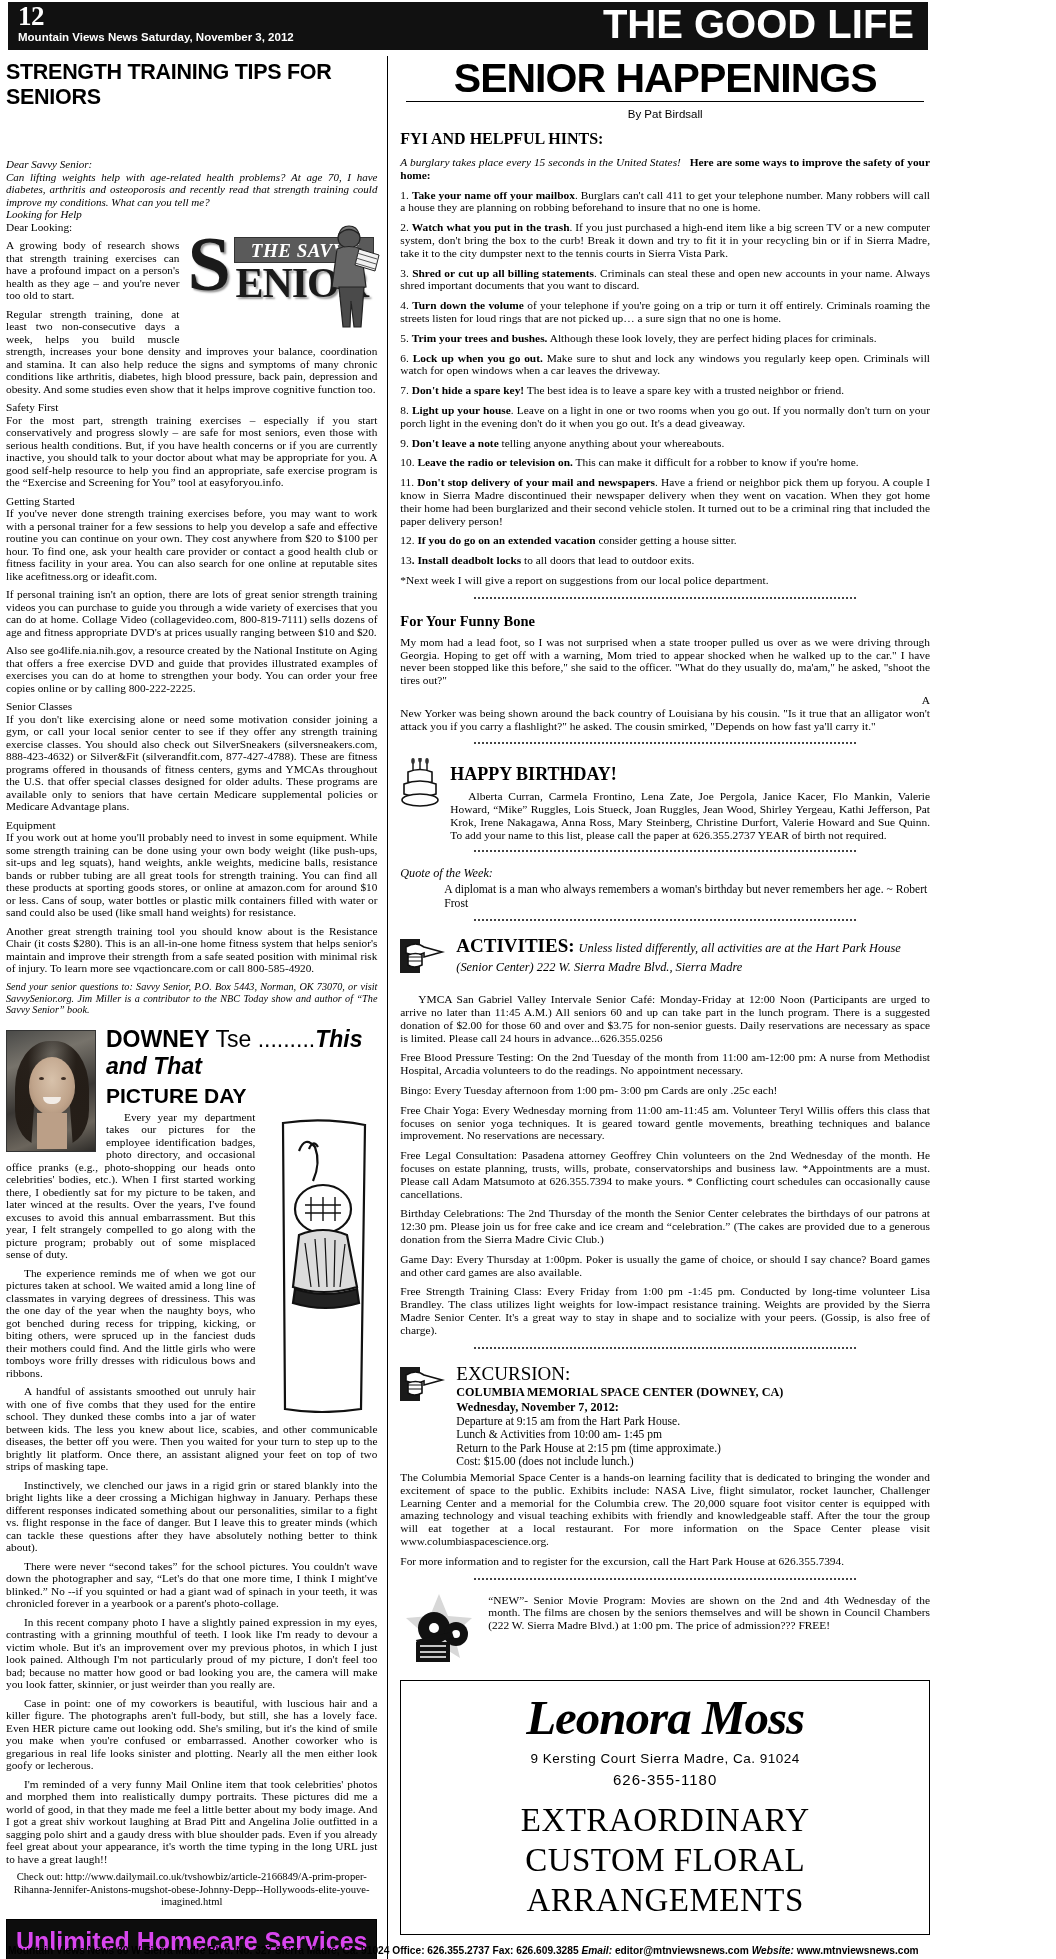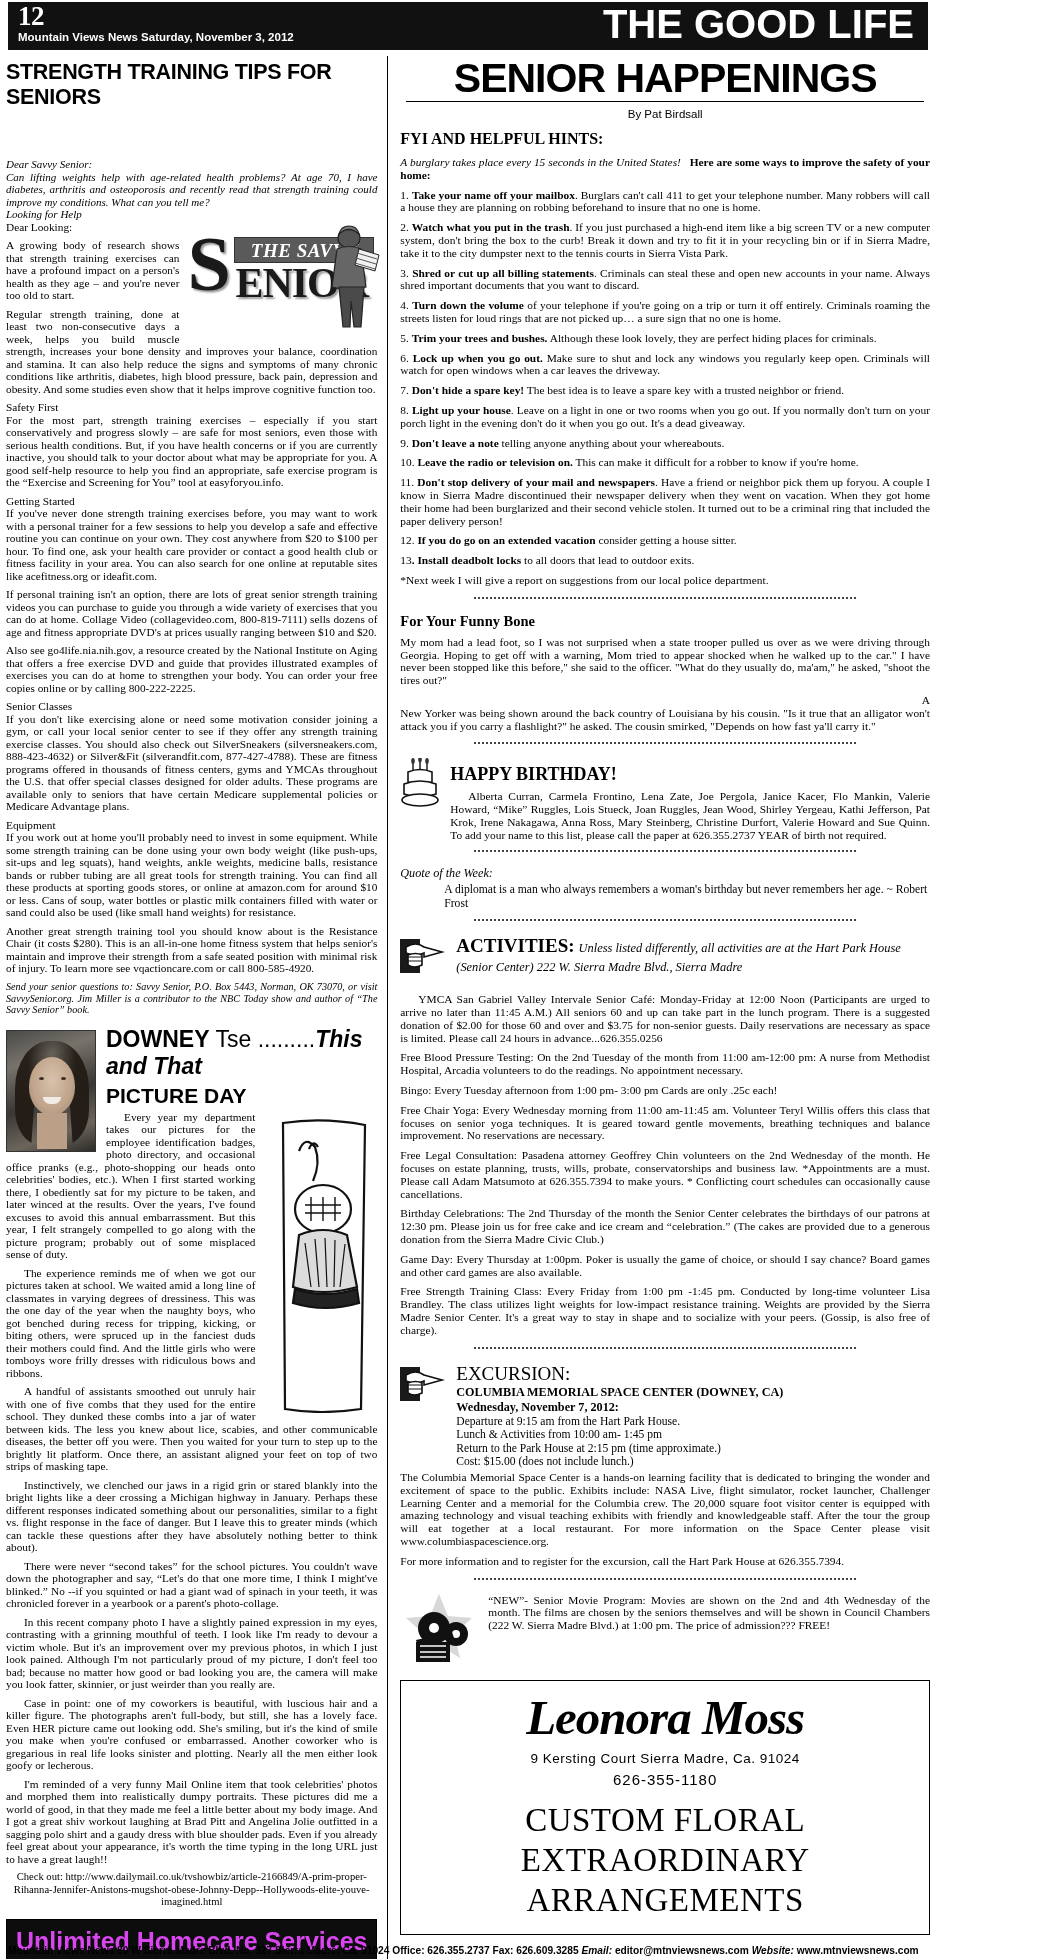--- a/index.html
+++ b/index.html
@@ -496,22 +496,22 @@
         <div class="icon-txt">
           <div class="r-txt">“NEW”- Senior Movie Program: Movies are shown on the 2nd and 4th  Wednesday of the month. The films are chosen by the seniors themselves  and will be shown in Council Chambers (222 W. Sierra Madre Blvd.) at 1:00 pm. The price of admission??? FREE!</div>
         </div>
       </div>
 
       <div class="ad-moss">
         <div class="moss-script">Leonora Moss</div>
         <div class="moss-addr">9 Kersting Court   Sierra Madre, Ca.  91024</div>
         <div class="moss-phone">626-355-1180</div>
         <div class="moss-big">
+          <div>EXTRAORDINARY</div>
           <div>CUSTOM FLORAL</div>
-          <div>EXTRAORDINARY</div>
           <div>ARRANGEMENTS</div>
         </div>
       </div>
 
     </div>
   </div>
 
   <div class="footer">
     <span>Mountain Views News  80 W Sierra Madre Blvd.  No. 327  Sierra Madre, Ca.  91024  Office: 626.355.2737  Fax: 626.609.3285</span>
     <span class="it2">Email:</span>

